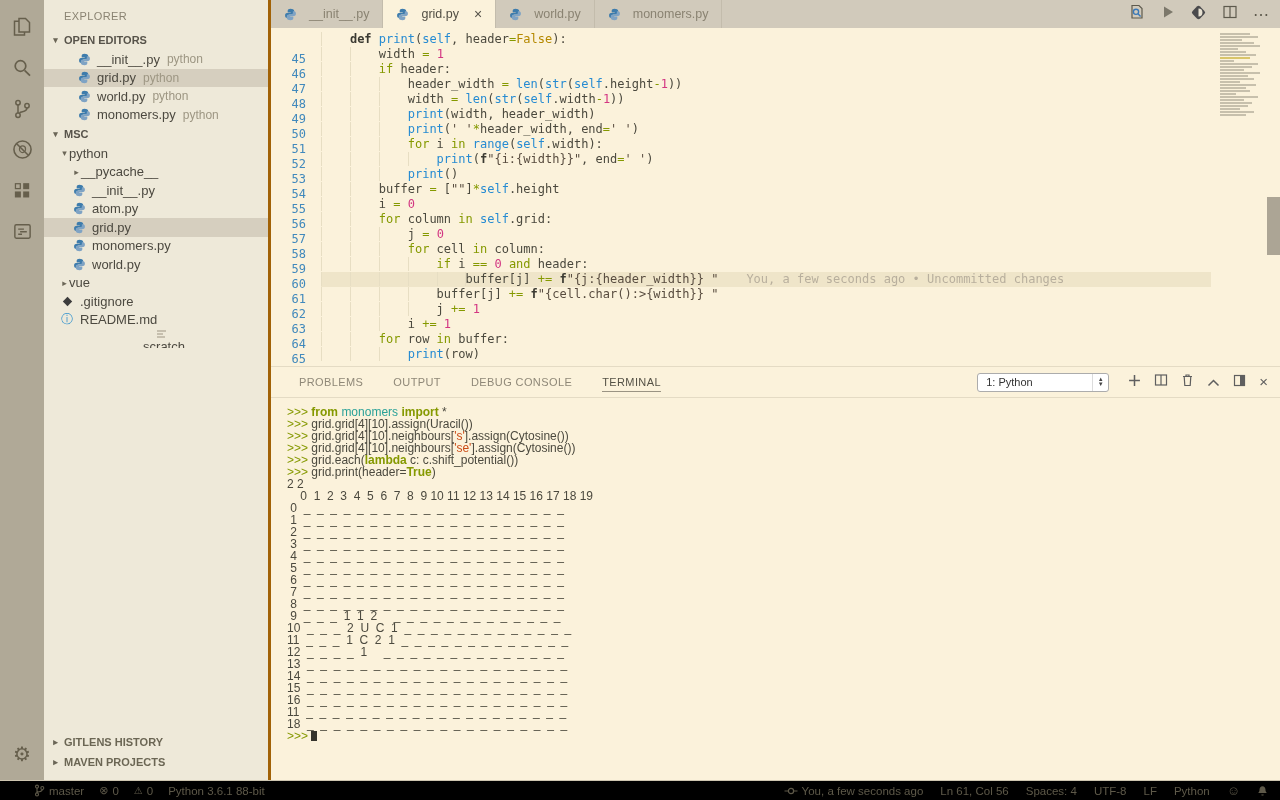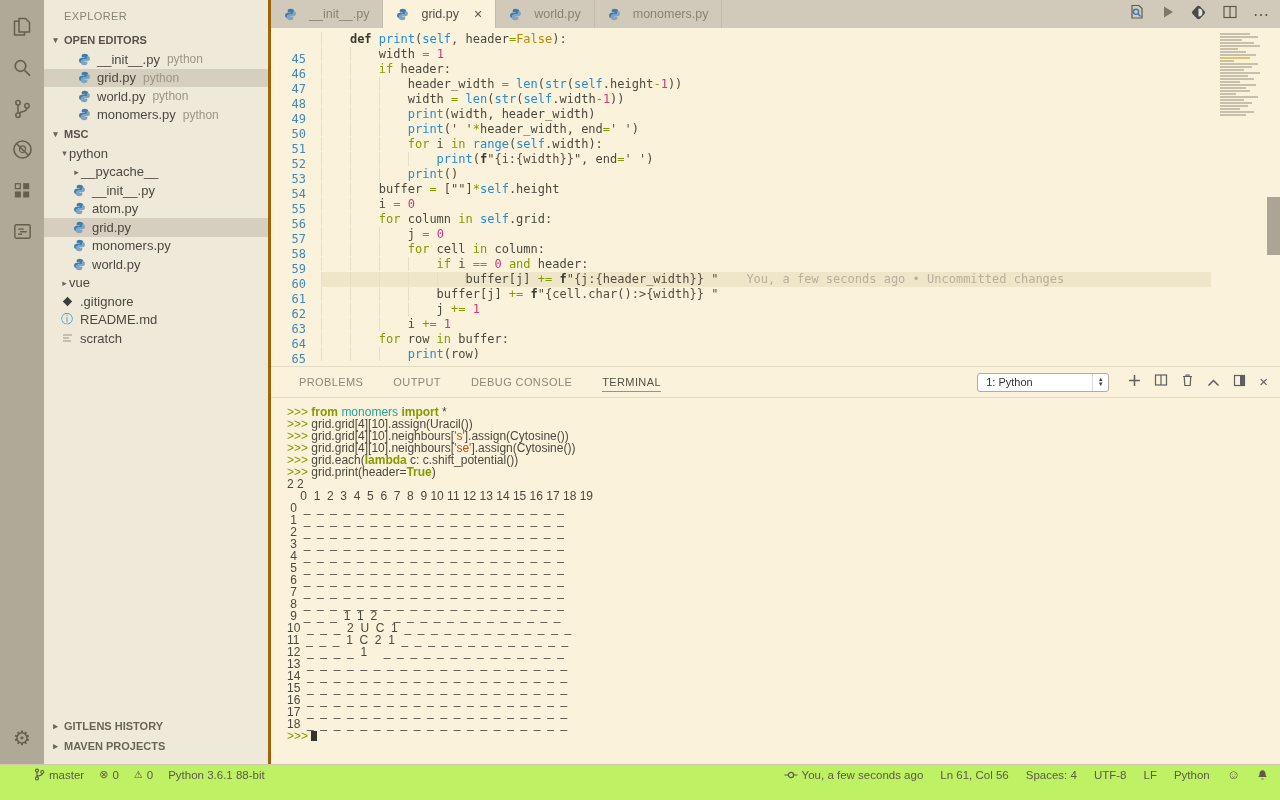--- a/index.html
+++ b/index.html
@@ -74,22 +74,22 @@
   .terminal{flex:1;padding:8px 0 0 16px;font-family:Liberation Sans, sans-serif;font-size:12px;line-height:12px;
             color:#4C4A3E;overflow:hidden;}
   .tline{height:12px;white-space:pre;}
   .tk-p{color:#859900;}
   .tk-g{color:#859900;font-weight:bold;}
   .tk-m{color:#2AA198;}
   .tk-o{color:#CB4B16;}
   .cursor{display:inline-block;width:6px;height:10px;background:#35342C;vertical-align:-1px;}
 
   
-  .statusbar{height:19px;background:#bef264;border-top:1px solid #CDC5B0;display:flex;align-items:center;
-             font-size:11.5px;color:#5E5949;padding:0 12px 16px 34px;flex:none;text-align:right;}
+  .statusbar{height:19px;background:#000000;border-top:1px solid #CDC5B0;display:flex;align-items:center;
+             font-size:11.5px;color:#5E5949;padding:0 12px 0 34px;flex:none;text-align:right;}
   .sb-item{display:flex;align-items:center;gap:4px;margin-right:15px;}
   .sb-right{margin-left:auto;display:flex;align-items:center;}
   .sb-right .sb-item{margin-right:0;margin-left:17px;}
   .sb-ic{display:inline-flex;align-items:center;}
 </style>
 </head>
 <body>
 
 <div class="app">
   <div class="top">
@@ -246,21 +246,21 @@
               <svg width="11" height="11" viewBox="0 0 11 11">
                 <rect x="2.2" y="2.2" width="6.6" height="6.6" transform="rotate(45 5.5 5.5)" fill="#3C3C3C"></rect>
               </svg>
             </span>
             <span>.gitignore</span>
           </div>
           <div class="row" style="padding-left: 16px;">
             <span class="fic" style="color:#3794CE;font-size:12px">ⓘ</span>
             <span>README.md</span>
           </div>
-          <div class="row" style="padding-left: 16px;">
+          <div class="row" style="padding-left: 16px; flex-direction: column;">
             <span class="fic">
               <svg width="11" height="10" viewBox="0 0 11 10" stroke="#9D9683" stroke-width="1.2">
                 <path d="M1 2h9M1 5h6M1 8h8"></path>
               </svg>
             </span>
             <span>scratch</span>
           </div>
         </div>
       <div class="sb-bottom" id="sb-bottom">
           <div class="sec-header">
@@ -509,21 +509,21 @@
             <div class="tline"><span class="tk-t"> 7  _  _  _  _  _  _  _  _  _  _  _  _  _  _  _  _  _  _  _  _ </span></div>
             <div class="tline"><span class="tk-t"> 8  _  _  _  _  _  _  _  _  _  _  _  _  _  _  _  _  _  _  _  _ </span></div>
             <div class="tline"><span class="tk-t"> 9  _  _  _  1  1  2     _  _  _  _  _  _  _  _  _  _  _  _  _ </span></div>
             <div class="tline"><span class="tk-t">10  _  _  _  2  U  C  1  _  _  _  _  _  _  _  _  _  _  _  _  _ </span></div>
             <div class="tline"><span class="tk-t">11  _  _  _  1  C  2  1  _  _  _  _  _  _  _  _  _  _  _  _  _ </span></div>
             <div class="tline"><span class="tk-t">12  _  _  _  _  1     _  _  _  _  _  _  _  _  _  _  _  _  _  _ </span></div>
             <div class="tline"><span class="tk-t">13  _  _  _  _  _  _  _  _  _  _  _  _  _  _  _  _  _  _  _  _ </span></div>
             <div class="tline"><span class="tk-t">14  _  _  _  _  _  _  _  _  _  _  _  _  _  _  _  _  _  _  _  _ </span></div>
             <div class="tline"><span class="tk-t">15  _  _  _  _  _  _  _  _  _  _  _  _  _  _  _  _  _  _  _  _ </span></div>
             <div class="tline"><span class="tk-t">16  _  _  _  _  _  _  _  _  _  _  _  _  _  _  _  _  _  _  _  _ </span></div>
-            <div class="tline"><span class="tk-t">17  _  _  _  _  _  _  _  _  _  _  _  _  _  _  _  _  _  _  _  _ </span></div>
+            <div class="tline"><span class="tk-t">11  _  _  _  _  _  _  _  _  _  _  _  _  _  _  _  _  _  _  _  _ </span></div>
             <div class="tline"><span class="tk-t">18  _  _  _  _  _  _  _  _  _  _  _  _  _  _  _  _  _  _  _  _ </span></div>
             <div class="tline"><span class="tk-p">&gt;&gt;&gt; </span><span class="cursor"></span></div>
           </div>
       </div>
     </main>
   </div>
 
   <footer class="statusbar">
     <div id="sb-left" style="display:flex;align-items:center">
         <div class="sb-item">

